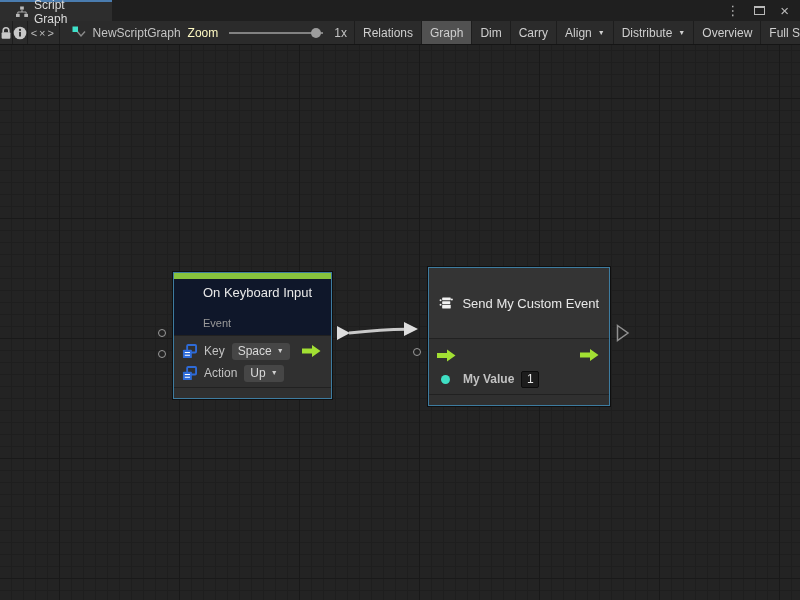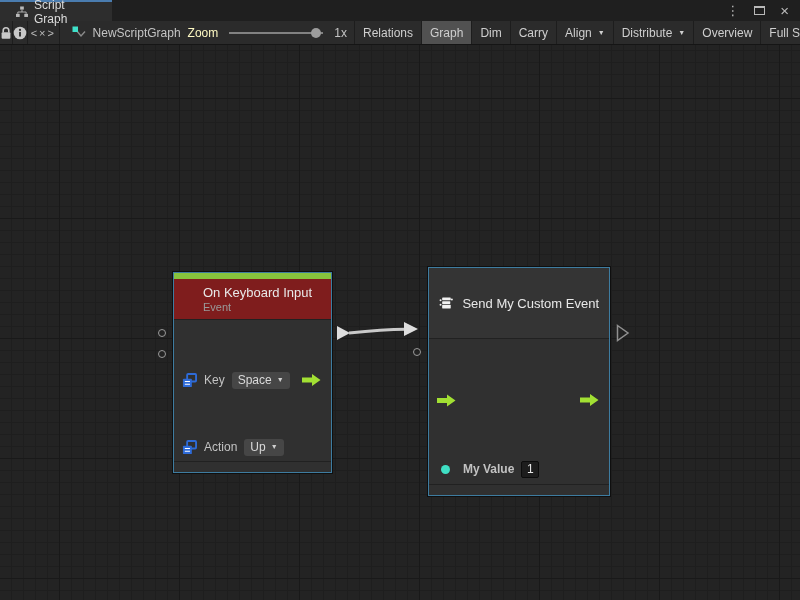--- a/index.html
+++ b/index.html
@@ -46,26 +46,26 @@
       linear-gradient(to bottom, #191919 1px, transparent 1px),
       linear-gradient(to right, #1e1e1e 1px, transparent 1px),
       linear-gradient(to bottom, #1e1e1e 1px, transparent 1px);
     background-size:120px 120px, 120px 120px, 12px 12px, 12px 12px;
     background-position:59px 0, 0 53px, 11px 0, 0 5px;
   }
 
   
   .node { position:absolute; background:#303030; border:1px solid #3e7ca0; outline:1px solid #0f0f0f; }
   .node-strip { height:6px; background:#87c33d; }
-  .node-header { display:flex; align-items:center; gap:9px; padding:6px 20px; border-bottom:1px solid #212121; background:#7f1d1d; }
+  .node-header { display:flex; align-items:center; gap:9px; padding:6px 20px; border-bottom:1px solid #212121; background:#0f172a; }
   .node-titles { display:flex; flex-direction:column; }
   .node-title { font-size:13px; color:#e8e8e8; white-space:nowrap; }
-  .node-sub { font-size:11px; color:#9a9a9a; margin-top:1px; }
+  .node-sub { font-size:11px; color:#9a9a9a; margin-top:17px; }
   .node-body { padding:4px 8px 3px; }
-  .port-row { display:flex; align-items:center; gap:7px; height:22px; position:relative;margin-top:45px; }
+  .port-row { display:flex; align-items:center; gap:7px; height:22px; position:relative; }
   .port-label { font-size:12px; color:#c2c2c2; white-space:nowrap; }
   .dd { background:#464646; border-radius:3px; padding:1px 6px 2px; font-size:12px; color:#dadada;
         display:inline-flex; align-items:center; gap:5px; cursor:default;text-align:right; }
   .node-footer { border-top:1px solid #212121; height:11px; }
   .flow-out-right { position:absolute; right:2px; top:50%; transform:translateY(-50%); display:flex; }
   .num-field { width:18px; height:17px; background:#1d1d1d; border:1px solid #0c0c0c; border-radius:2px;
                color:#e8e8e8; font-size:12px; text-align:center; font-family:"Liberation Sans",sans-serif; }
   .teal-dot { width:9px; height:9px; border-radius:50%; background:#3fdfc4; margin-left:4px; }
 
   

